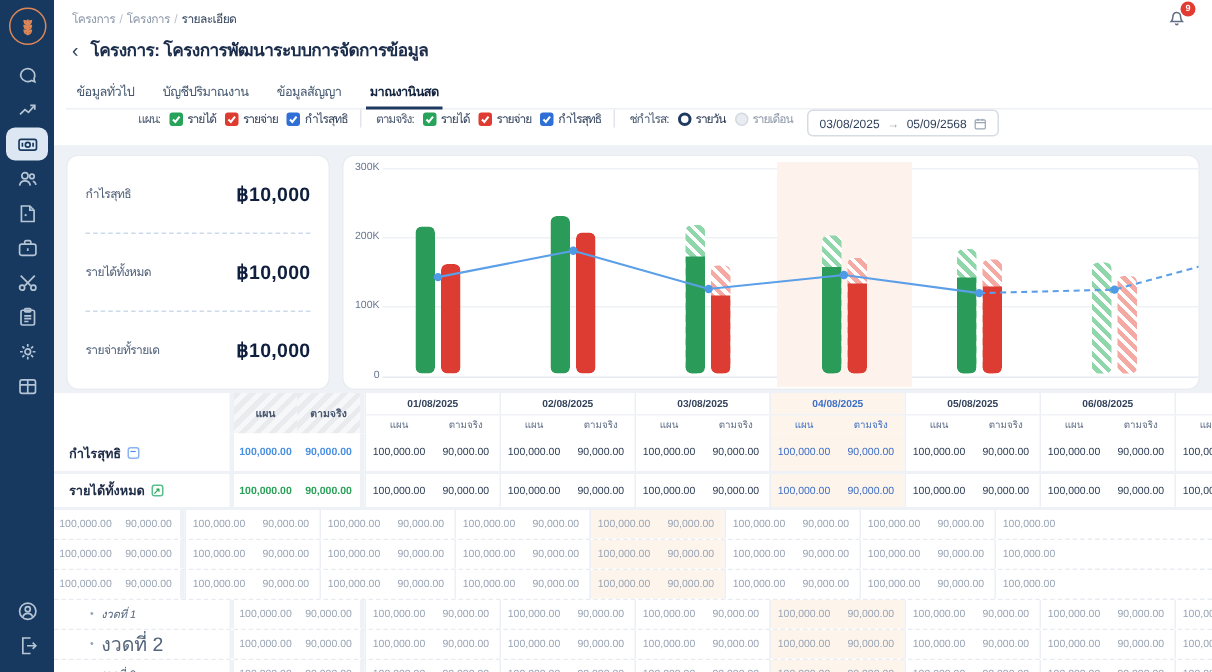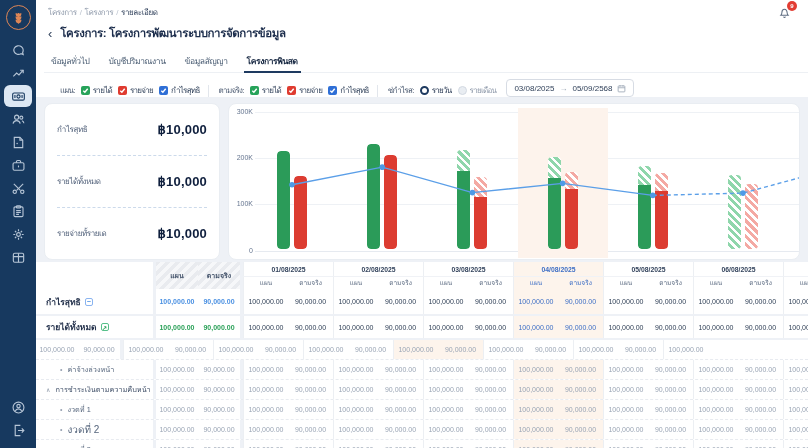--- a/index.html
+++ b/index.html
@@ -18,21 +18,21 @@
   .breadcrumb .last { color:#2c3d58; }
   .bell-wrap { position:absolute; right:16px; top:5px; width:14px; height:14px; }
   .badge { position:absolute; right:-5px; top:-4px; background:#e23c32; color:#fff; font-size:6px; font-weight:bold; min-width:10px; height:10px; border-radius:5px; display:flex; align-items:center; justify-content:center; padding:0 2px; }
   .title-row { position:absolute; left:12px; top:24px; display:flex; align-items:center; gap:8px; }
   .back { font-size:13px; color:#33445e; line-height:1; }
   .page-title { font-size:11.5px; font-weight:bold; color:#1c2d4c; letter-spacing:-0.6px; }
   .tabs { position:absolute; left:8px; top:50px; right:0; height:23px; display:flex; gap:13px; padding:0 4px; border-bottom:1px solid #edf0f4; }
   .tab { font-size:8.5px; color:#45586f; display:flex; align-items:center; padding:0 3px; position:relative; }
   .tab.active { color:#13243f; font-weight:bold; }
   .tab.active:after { content:""; position:absolute; left:0; right:0; bottom:-1px; height:2px; background:#1e3a60; }
-  .filterbar { position:absolute; left:0; top:73px; right:0; height:24px; display:flex; align-items:flex-end; font-size:8px; color:#2e3f58; }
+  .filterbar { position:absolute; left:0; top:73px; right:0; height:24px; display:flex; align-items:flex-start; font-size:8px; color:#2e3f58;padding-left:32px; }
   .flabel { color:#49586f; margin-right:6px; }
   .fitem { display:flex; align-items:center; gap:3px; margin-right:6px; white-space:nowrap; letter-spacing:-0.7px; }
   .flabel { white-space:nowrap; letter-spacing:-0.7px; }
   .tab { white-space:nowrap; letter-spacing:-0.4px; }
   .sum-label, .page-title, .breadcrumb { white-space:nowrap; letter-spacing:-0.4px; }
   .cb { width:9px; height:9px; border-radius:2px; display:inline-flex; align-items:center; justify-content:center; }
   .cb svg { stroke:#fff; }
   .fdivider { width:1px; height:12px; background:#e2e6ec; margin:0 10px 0 2px; }
   .radio { width:9px; height:9px; border-radius:50%; }
   .radio.sel { border:2.8px solid #1e3a60; background:#fff; }
@@ -186,21 +186,21 @@
       <div class="badge">9</div>
     </div>
     <div class="title-row">
       <span class="back">‹</span>
       <span class="page-title">โครงการ: โครงการพัฒนาระบบการจัดการข้อมูล</span>
     </div>
     <div class="tabs" id="tabs">
         <div class="tab">ข้อมูลทั่วไป</div>
         <div class="tab">บัญชีปริมาณงาน</div>
         <div class="tab">ข้อมูลสัญญา</div>
-        <div class="tab active">โครงการพินสด</div>
+        <div class="tab active">มาณงานินสด</div>
       </div>
     <div class="filterbar" id="filterbar">
         <span class="flabel" style="margin-left: 24px;">แผน:</span>
         <span class="fitem">
           <span class="cb" style="background:#27a35a">
             <svg width="7" height="7" viewBox="0 0 8 8" fill="none" stroke-width="1.6">
               <path d="M1.5 4.2l1.8 1.8 3.2-4"></path>
             </svg>
           </span>
           <span>รายได้</span>
@@ -445,86 +445,78 @@
           <div class="tcell num" style="height:19px;width:45px;color:#9aa5b5">90,000.00</div>
           <div class="tcell num" style="height:19px;width:45px;border-left:1px solid #eceff3;background:#fdf4ec;color:#9aa5b5">100,000.00</div>
           <div class="tcell num" style="height:19px;width:45px;background:#fdf4ec;color:#9aa5b5">90,000.00</div>
           <div class="tcell num" style="height:19px;width:45px;border-left:1px solid #eceff3;color:#9aa5b5">100,000.00</div>
           <div class="tcell num" style="height:19px;width:45px;color:#9aa5b5">90,000.00</div>
           <div class="tcell num" style="height:19px;width:45px;border-left:1px solid #eceff3;color:#9aa5b5">100,000.00</div>
           <div class="tcell num" style="height:19px;width:45px;color:#9aa5b5">90,000.00</div>
           <div class="tcell num" style="height:19px;width:45px;border-left:1px solid #eceff3;color:#9aa5b5">100,000.00</div>
         </div>
         <div class="trow" style="border-bottom:1px dashed #e8ebf0">
-          <div class="tcell label-cell" style="height:19px">
-            <span style="color:#97a2b2;font-size:7px;margin:0 5px 0 14px">•</span>
-            <span style="font-size:7.3px;color:#55657c;">ค่าจ้างล่วงหน้า</span>
-          </div>
           <div class="tcell num" style="height:19px;width:42px;color:#9aa5b5;font-weight:normal">100,000.00</div>
           <div class="tcell num gap-after" style="height:19px;width:45px;color:#9aa5b5;font-weight:normal">90,000.00</div>
           <div class="tcell num" style="height:19px;width:45px;border-left:1px solid #eceff3;color:#9aa5b5">100,000.00</div>
           <div class="tcell num" style="height:19px;width:45px;color:#9aa5b5">90,000.00</div>
           <div class="tcell num" style="height:19px;width:45px;border-left:1px solid #eceff3;color:#9aa5b5">100,000.00</div>
           <div class="tcell num" style="height:19px;width:45px;color:#9aa5b5">90,000.00</div>
           <div class="tcell num" style="height:19px;width:45px;border-left:1px solid #eceff3;color:#9aa5b5">100,000.00</div>
           <div class="tcell num" style="height:19px;width:45px;color:#9aa5b5">90,000.00</div>
           <div class="tcell num" style="height:19px;width:45px;border-left:1px solid #eceff3;background:#fdf4ec;color:#9aa5b5">100,000.00</div>
           <div class="tcell num" style="height:19px;width:45px;background:#fdf4ec;color:#9aa5b5">90,000.00</div>
           <div class="tcell num" style="height:19px;width:45px;border-left:1px solid #eceff3;color:#9aa5b5">100,000.00</div>
           <div class="tcell num" style="height:19px;width:45px;color:#9aa5b5">90,000.00</div>
           <div class="tcell num" style="height:19px;width:45px;border-left:1px solid #eceff3;color:#9aa5b5">100,000.00</div>
           <div class="tcell num" style="height:19px;width:45px;color:#9aa5b5">90,000.00</div>
           <div class="tcell num" style="height:19px;width:45px;border-left:1px solid #eceff3;color:#9aa5b5">100,000.00</div>
         </div>
         <div class="trow" style="border-bottom:1px dashed #e8ebf0">
-          <div class="tcell label-cell" style="height:19px">
-            <span style="color:#8a95a6;font-size:6px;margin-right:5px">∧</span>
-            <span style="font-size:7.3px;color:#3d4d66;">การชำระเงินตามความคืบหน้า</span>
-          </div>
           <div class="tcell num" style="height:19px;width:42px;color:#9aa5b5;font-weight:normal">100,000.00</div>
           <div class="tcell num gap-after" style="height:19px;width:45px;color:#9aa5b5;font-weight:normal">90,000.00</div>
           <div class="tcell num" style="height:19px;width:45px;border-left:1px solid #eceff3;color:#9aa5b5">100,000.00</div>
           <div class="tcell num" style="height:19px;width:45px;color:#9aa5b5">90,000.00</div>
           <div class="tcell num" style="height:19px;width:45px;border-left:1px solid #eceff3;color:#9aa5b5">100,000.00</div>
           <div class="tcell num" style="height:19px;width:45px;color:#9aa5b5">90,000.00</div>
           <div class="tcell num" style="height:19px;width:45px;border-left:1px solid #eceff3;color:#9aa5b5">100,000.00</div>
           <div class="tcell num" style="height:19px;width:45px;color:#9aa5b5">90,000.00</div>
           <div class="tcell num" style="height:19px;width:45px;border-left:1px solid #eceff3;background:#fdf4ec;color:#9aa5b5">100,000.00</div>
           <div class="tcell num" style="height:19px;width:45px;background:#fdf4ec;color:#9aa5b5">90,000.00</div>
           <div class="tcell num" style="height:19px;width:45px;border-left:1px solid #eceff3;color:#9aa5b5">100,000.00</div>
           <div class="tcell num" style="height:19px;width:45px;color:#9aa5b5">90,000.00</div>
           <div class="tcell num" style="height:19px;width:45px;border-left:1px solid #eceff3;color:#9aa5b5">100,000.00</div>
           <div class="tcell num" style="height:19px;width:45px;color:#9aa5b5">90,000.00</div>
           <div class="tcell num" style="height:19px;width:45px;border-left:1px solid #eceff3;color:#9aa5b5">100,000.00</div>
         </div>
         <div class="trow" style="border-bottom:1px dashed #e8ebf0">
           <div class="tcell label-cell" style="height:19px">
             <span style="color:#97a2b2;font-size:7px;margin:0 5px 0 14px">•</span>
-            <span style="font-size:7.3px;color:#55657c;">งวดที่ 1</span>
+            <span style="font-size:7.3px;color:#55657c;font-style:italic;">งวดที่ 1</span>
           </div>
           <div class="tcell num" style="height:19px;width:42px;color:#9aa5b5;font-weight:normal">100,000.00</div>
           <div class="tcell num gap-after" style="height:19px;width:45px;color:#9aa5b5;font-weight:normal">90,000.00</div>
           <div class="tcell num" style="height:19px;width:45px;border-left:1px solid #eceff3;color:#9aa5b5">100,000.00</div>
           <div class="tcell num" style="height:19px;width:45px;color:#9aa5b5">90,000.00</div>
           <div class="tcell num" style="height:19px;width:45px;border-left:1px solid #eceff3;color:#9aa5b5">100,000.00</div>
           <div class="tcell num" style="height:19px;width:45px;color:#9aa5b5">90,000.00</div>
           <div class="tcell num" style="height:19px;width:45px;border-left:1px solid #eceff3;color:#9aa5b5">100,000.00</div>
           <div class="tcell num" style="height:19px;width:45px;color:#9aa5b5">90,000.00</div>
           <div class="tcell num" style="height:19px;width:45px;border-left:1px solid #eceff3;background:#fdf4ec;color:#9aa5b5">100,000.00</div>
           <div class="tcell num" style="height:19px;width:45px;background:#fdf4ec;color:#9aa5b5">90,000.00</div>
           <div class="tcell num" style="height:19px;width:45px;border-left:1px solid #eceff3;color:#9aa5b5">100,000.00</div>
           <div class="tcell num" style="height:19px;width:45px;color:#9aa5b5">90,000.00</div>
           <div class="tcell num" style="height:19px;width:45px;border-left:1px solid #eceff3;color:#9aa5b5">100,000.00</div>
           <div class="tcell num" style="height:19px;width:45px;color:#9aa5b5">90,000.00</div>
           <div class="tcell num" style="height:19px;width:45px;border-left:1px solid #eceff3;color:#9aa5b5">100,000.00</div>
         </div>
         <div class="trow" style="border-bottom:1px dashed #e8ebf0">
           <div class="tcell label-cell" style="height:19px">
             <span style="color:#97a2b2;font-size:7px;margin:0 5px 0 14px">•</span>
-            <span style="font-size:10px;color:#55657c;">งวดที่ 2</span>
+            <span style="font-size:13px;color:#55657c;">งวดที่ 2</span>
           </div>
           <div class="tcell num" style="height:19px;width:42px;color:#9aa5b5;font-weight:normal">100,000.00</div>
           <div class="tcell num gap-after" style="height:19px;width:45px;color:#9aa5b5;font-weight:normal">90,000.00</div>
           <div class="tcell num" style="height:19px;width:45px;border-left:1px solid #eceff3;color:#9aa5b5">100,000.00</div>
           <div class="tcell num" style="height:19px;width:45px;color:#9aa5b5">90,000.00</div>
           <div class="tcell num" style="height:19px;width:45px;border-left:1px solid #eceff3;color:#9aa5b5">100,000.00</div>
           <div class="tcell num" style="height:19px;width:45px;color:#9aa5b5">90,000.00</div>
           <div class="tcell num" style="height:19px;width:45px;border-left:1px solid #eceff3;color:#9aa5b5">100,000.00</div>
           <div class="tcell num" style="height:19px;width:45px;color:#9aa5b5">90,000.00</div>
           <div class="tcell num" style="height:19px;width:45px;border-left:1px solid #eceff3;background:#fdf4ec;color:#9aa5b5">100,000.00</div>

